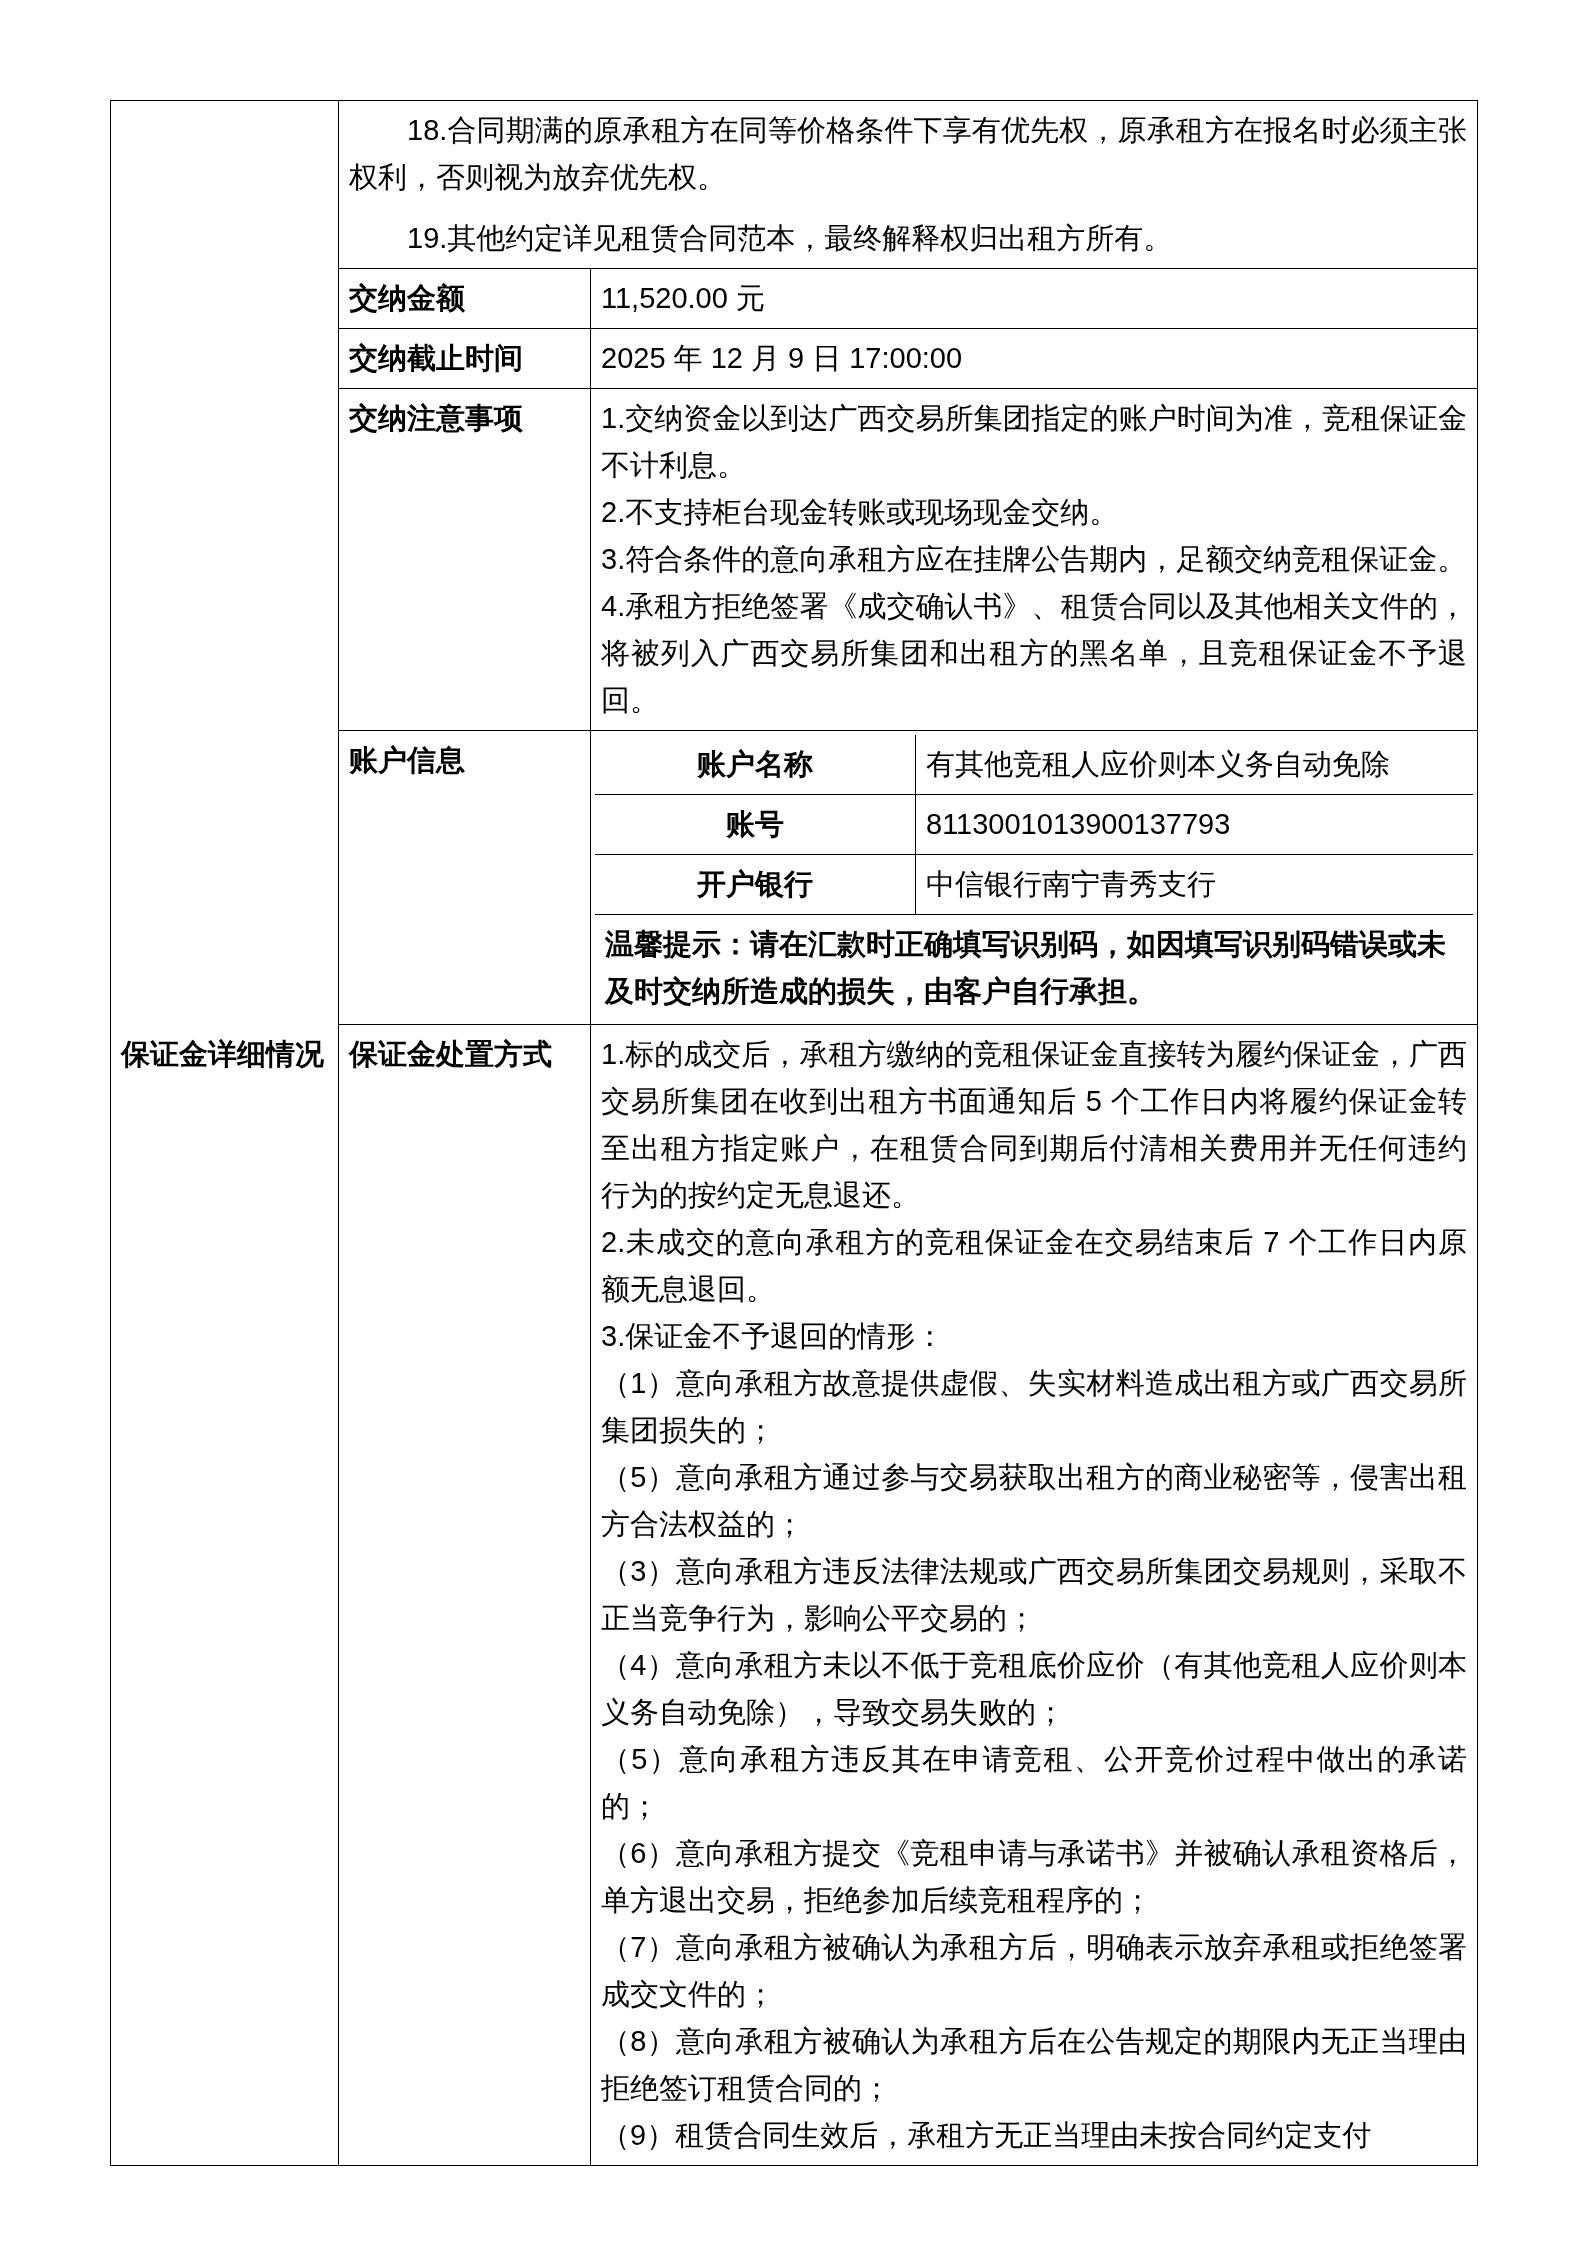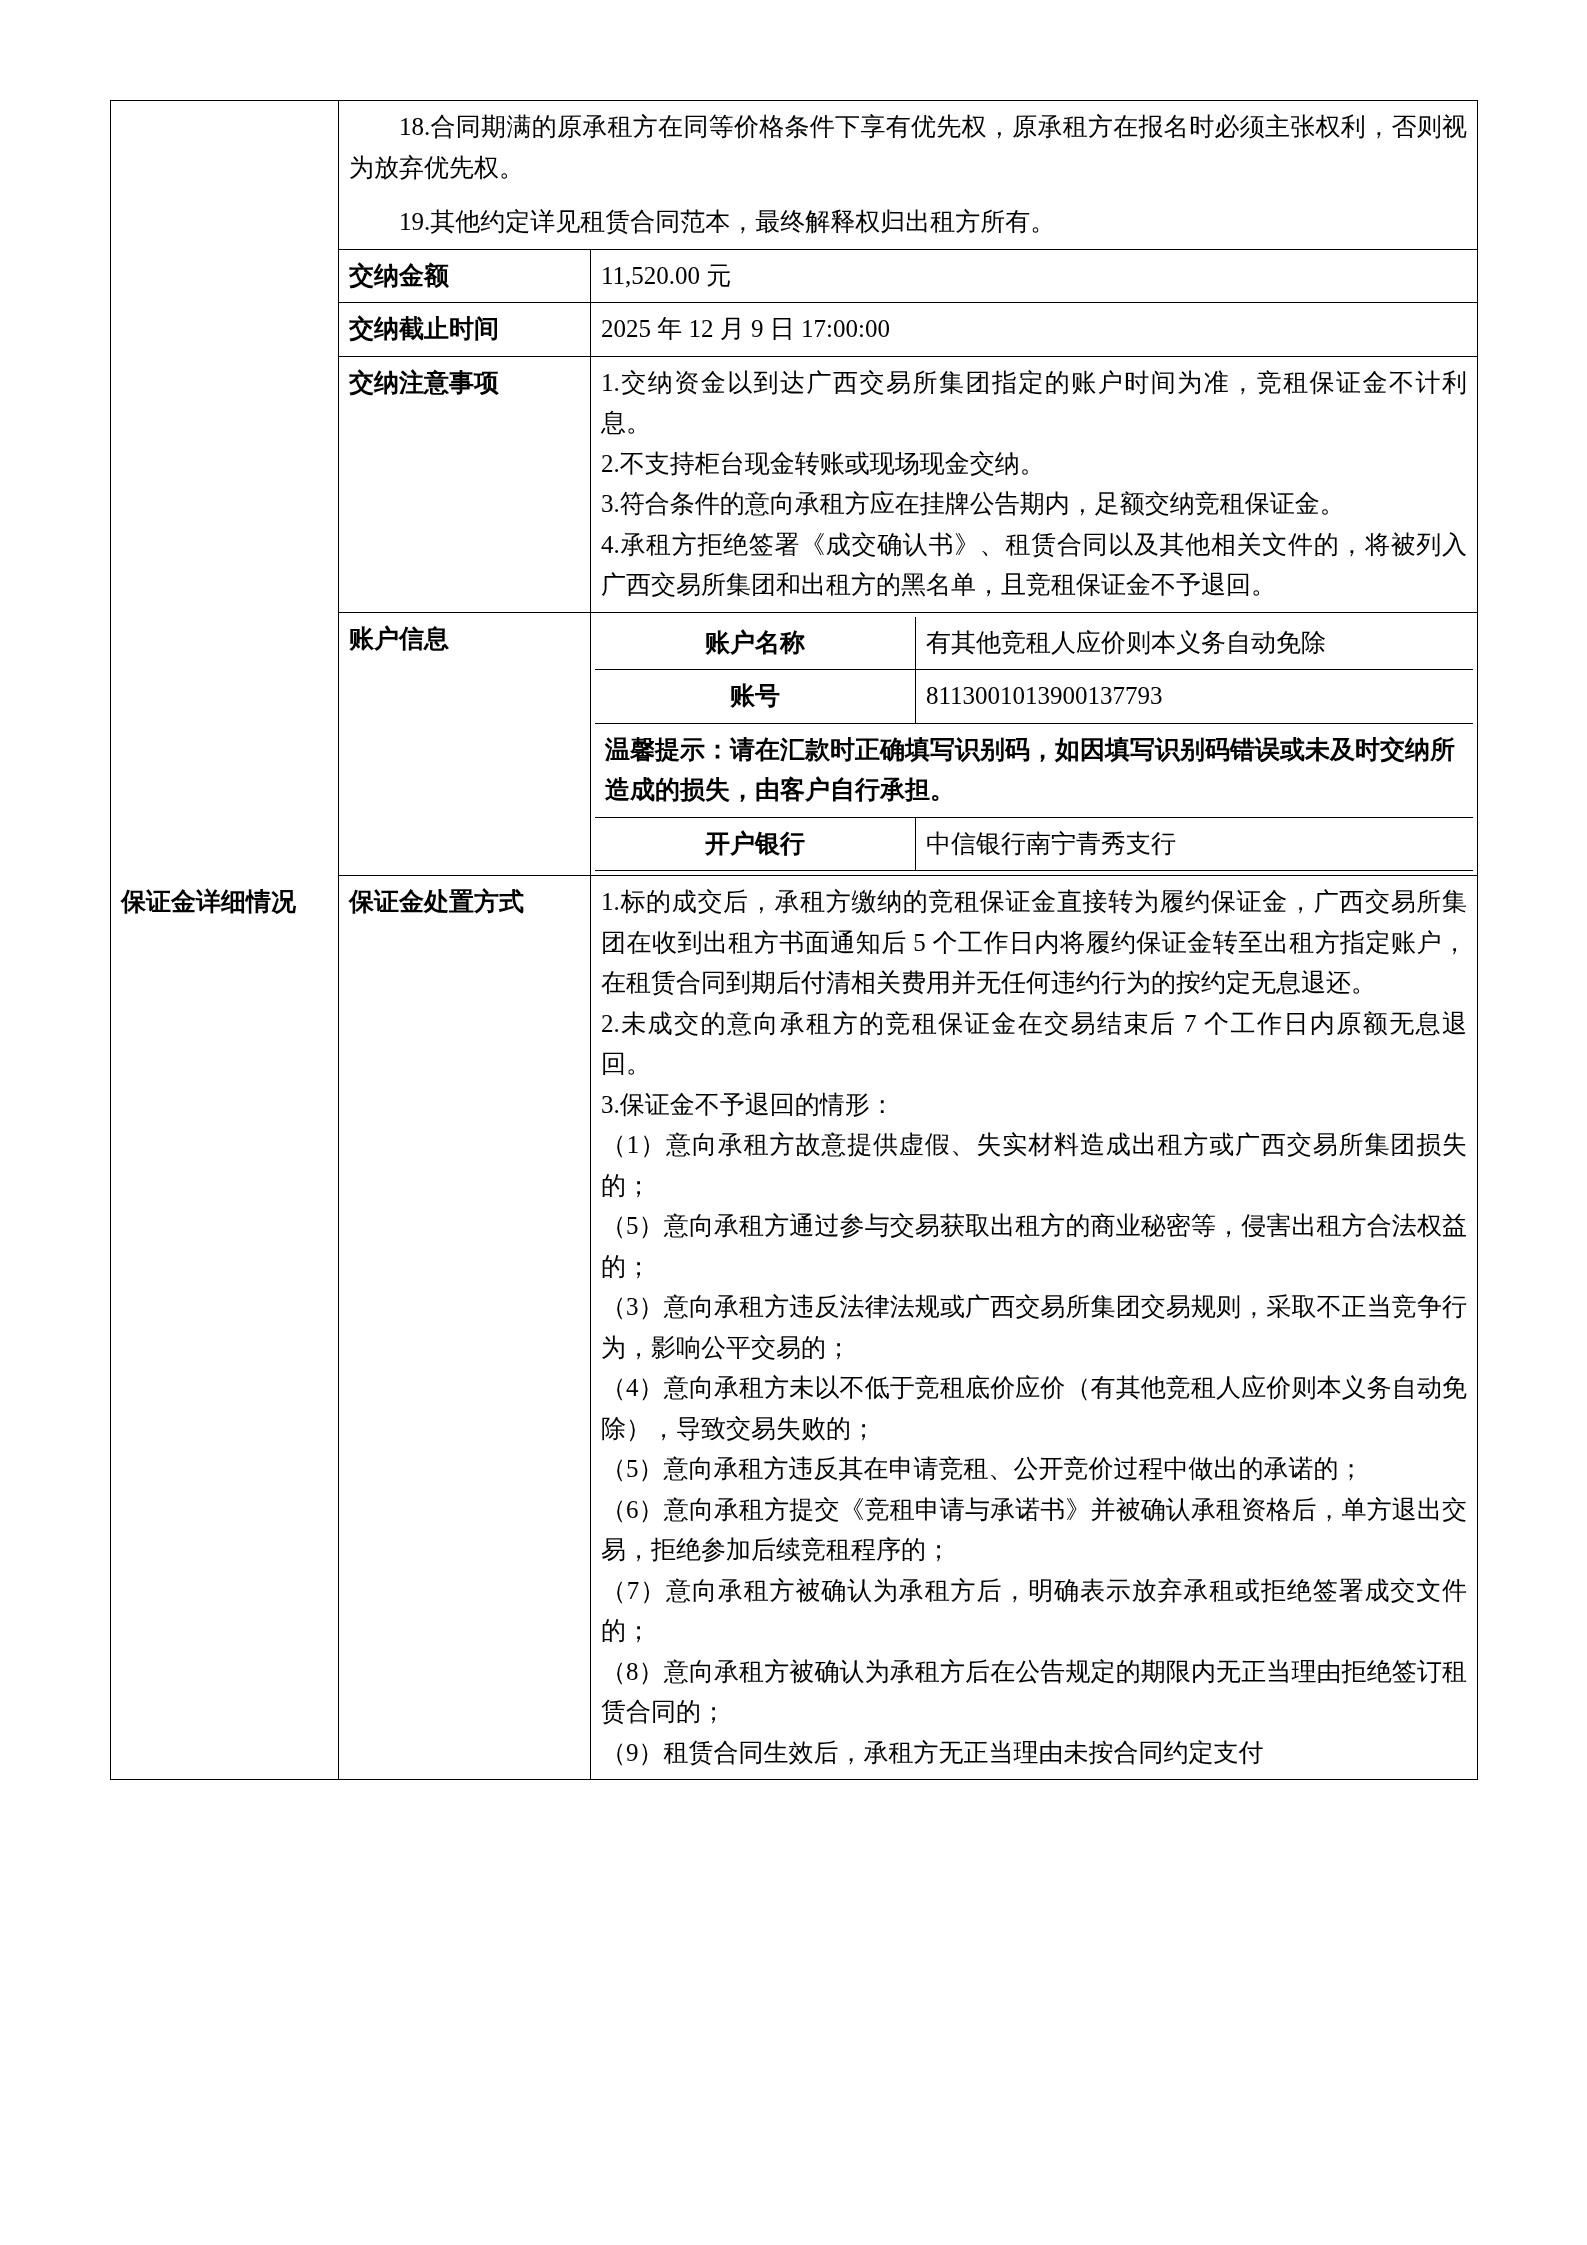--- a/index.html
+++ b/index.html
@@ -21,23 +21,23 @@
   }
   table.doc {
     border-collapse: collapse;
     width: 1368px;
     table-layout: fixed;
   }
   table.doc td {
     border: 1px solid #000000;
     vertical-align: top;
     padding: 6px 10px;
-    font-size: 25px;
+    font-size: 29px;
     line-height: 1.62;
-    font-family: Liberation Serif, serif;
+    font-family: Liberation Sans, sans-serif;
   }
   .col-a { width: 228px; }
   .col-b { width: 252px; }
   .col-c { width: auto; }
 
   .lbl {
     font-weight: bold;
     vertical-align: middle;
   }
   .lbl-left {
@@ -147,25 +147,25 @@
           <tbody>
                 <tr>
             <td class="k nb-top nb-left">账户名称</td>
             <td class="nb-top nb-right">有其他竞租人应价则本义务自动免除</td>
           </tr>
           <tr>
             <td class="k nb-left">账号</td>
             <td class="nb-right">8113001013900137793</td>
           </tr>
           <tr>
-            <td class="bold nb-left nb-right nb-bottom" colspan="2">温馨提示：请在汇款时正确填写识别码，如因填写识别码错误或未及时交纳所造成的损失，由客户自行承担。</td>
+            <td class="k nb-left">开户银行</td>
+            <td class="nb-right">中信银行南宁青秀支行</td>
           </tr>
           <tr>
-            <td class="k nb-left">开户银行</td>
-            <td class="nb-right">中信银行南宁青秀支行</td>
+            <td class="bold nb-left nb-right nb-bottom" colspan="2">温馨提示：请在汇款时正确填写识别码，如因填写识别码错误或未及时交纳所造成的损失，由客户自行承担。</td>
           </tr>
         </tbody>
             </table>
       </td>
     </tr>
 
     <tr>
       <td class="col-a lbl-left nb-top">保证金详细情况</td>
       <td class="col-b lbl vmid">保证金处置方式</td>
       <td class="list">

